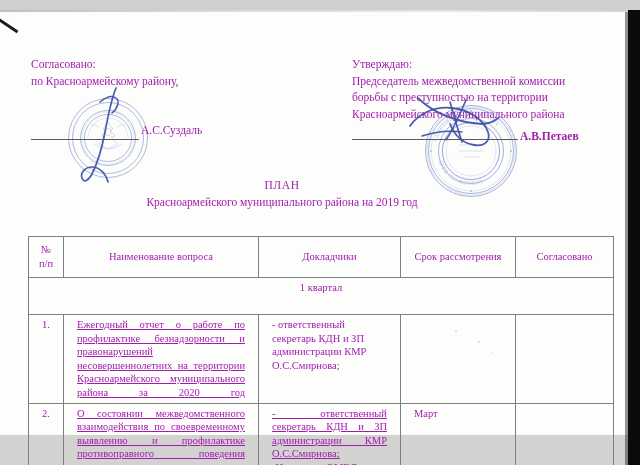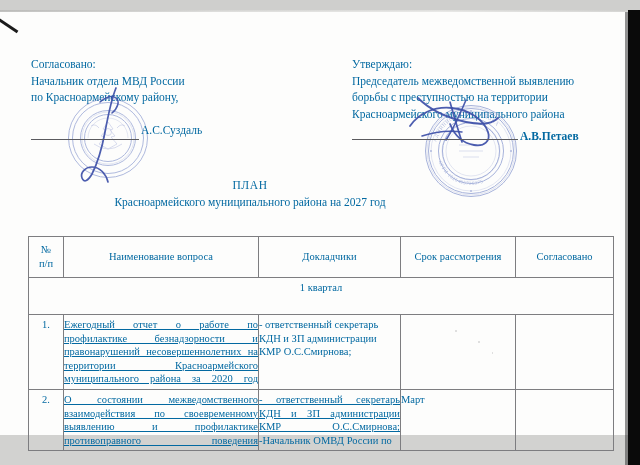--- a/index.html
+++ b/index.html
@@ -7,21 +7,21 @@
     padding: 0;
     background: #c9c9c7;
   }
   #page {
     position: relative;
     width: 640px;
     height: 465px;
     overflow: hidden;
     background: #cfcfcd;
     font-family: "Liberation Serif", "DejaVu Serif", serif;
-    color: #0369a1;
+    color: #a21caf;
   }
   
   #sheet {
     position: absolute;
     left: 0;
     top: 11px;
     width: 628px;
     height: 424px;
     background: #fdfdfc;
     box-shadow: 0 0 0 0 transparent;
@@ -99,37 +99,38 @@
   .ink-thin { stroke: #5566b8; fill: none; opacity: .5; }
 
   
   #doc-title {
     position: absolute;
     left: 0; top: 177px;
     width: 500px;
     text-align: center;
     font-size: 11.5px;
     line-height: 17px;
+    padding-left: 32px;
   }
   #doc-title .plan-word { letter-spacing: .6px; }
 
   
   #plan-table {
     position: absolute;
     left: 28px;
     top: 236px;
     width: 585px;
     border-collapse: collapse;
     table-layout: fixed;
     font-size: 10.5px;
     line-height: 13.6px;
   }
   #plan-table td, #plan-table th {
     border: 1px solid #7d7d80;
-    padding: 3px 0;
+    padding: 3px 13px;
     vertical-align: top;
     font-weight: normal;
   }
   #plan-table thead td {
     text-align: center;
     vertical-align: middle;
     height: 36px;
     padding: 2px 3px;
   }
   .col-num   { width: 35px; }
@@ -174,21 +175,20 @@
 
 <div id="page">
 
   <div id="sheet"></div>
   <div class="scan-top-edge"></div>
   <div class="scan-dark-corner"></div>
   <div class="scan-bottom-shade"></div>
 
   <div class="approval" id="approval-left">
     <span class="line">Согласовано:</span>
-    <span class="line">Начальник отдела МВД России</span>
     <span class="line">по Красноармейскому району,</span>
   </div>
 
   <div class="seal" id="seal-left" style="left:68px; top:98px; width:80px; height:80px;">
     <div class="ring" style="left:0;    top:0;    width:78px; height:78px;"></div>
     <div class="ring" style="left:4px;  top:4px;  width:70px; height:70px;"></div>
     <div class="ring" style="left:12px; top:12px; width:54px; height:54px;"></div>
     <div class="ring" style="left:16px; top:16px; width:46px; height:46px;"></div>
     <svg width="80" height="80" viewBox="0 0 80 80" style="position:absolute;left:0;top:0;">
       <g class="ink-thin" stroke-width=".8">
@@ -209,21 +209,21 @@
   <svg width="70" height="120" style="position:absolute;left:78px;top:82px;">
     <path class="ink" stroke-width="1.7" stroke-linecap="round" d="M38 6 C 33 18, 30 34, 27 50 C 24 66, 20 80, 14 92 C 10 99, 6 101, 4 96 C 2 91, 7 85, 14 85 C 22 85, 28 92, 30 100"></path>
     <path class="ink" stroke-width="1.5" stroke-linecap="round" d="M22 20 C 28 15, 34 13, 38 16 C 42 19, 40 26, 34 31"></path>
   </svg>
 
   <div class="sig-line" style="left:31px; top:139px; width:108px;"></div>
   <div class="sig-name" style="left:141px; top:124px;">А.С.Суздаль</div>
 
   <div class="approval" id="approval-right">
     <span class="line">Утверждаю:</span>
-    <span class="line">Председатель межведомственной выявлению</span>
+    <span class="line">Председатель межведомственной комиссии</span>
     <span class="line">борьбы с преступностью на территории</span>
     <span class="line">Красноармейского муниципального района</span>
   </div>
 
   <div class="seal" id="seal-right" style="left:425px; top:105px; width:92px; height:92px; opacity:.6;">
     <div class="ring" style="left:0;    top:0;    width:90px; height:90px;"></div>
     <div class="ring" style="left:3px;  top:3px;  width:84px; height:84px;"></div>
     <div class="ring" style="left:13px; top:13px; width:64px; height:64px;"></div>
     <div class="ring" style="left:17px; top:17px; width:56px; height:56px;"></div>
     <svg width="92" height="92" viewBox="0 0 92 92" style="position:absolute;left:0;top:0;">
@@ -261,21 +261,21 @@
     <path class="ink" stroke-width="1.7" stroke-linecap="round" d="M50 10 C 54 24, 58 38, 62 50"></path>
     <path class="ink" stroke-width="1.6" stroke-linecap="round" d="M66 8 C 60 22, 54 36, 46 48"></path>
     <path class="ink" stroke-width="1.5" stroke-linecap="round" d="M22 44 C 34 40, 48 38, 62 40"></path>
   </svg>
 
   <div class="sig-line" style="left:352px; top:139px; width:166px;"></div>
   <div class="sig-name" style="left:520px; top:130px;font-weight:bold;">А.В.Петаев</div>
 
   <div id="doc-title">
     <div class="plan-word">ПЛАН</div>
-    <div>Красноармейского муниципального района на 2027 год</div>
+    <div>Красноармейского муниципального района на 2019 год</div>
   </div>
 
   <table id="plan-table">
     <colgroup>
       <col class="col-num">
         <col class="col-name">
         <col class="col-rep">
         <col class="col-term">
         <col class="col-note">
     </colgroup>

